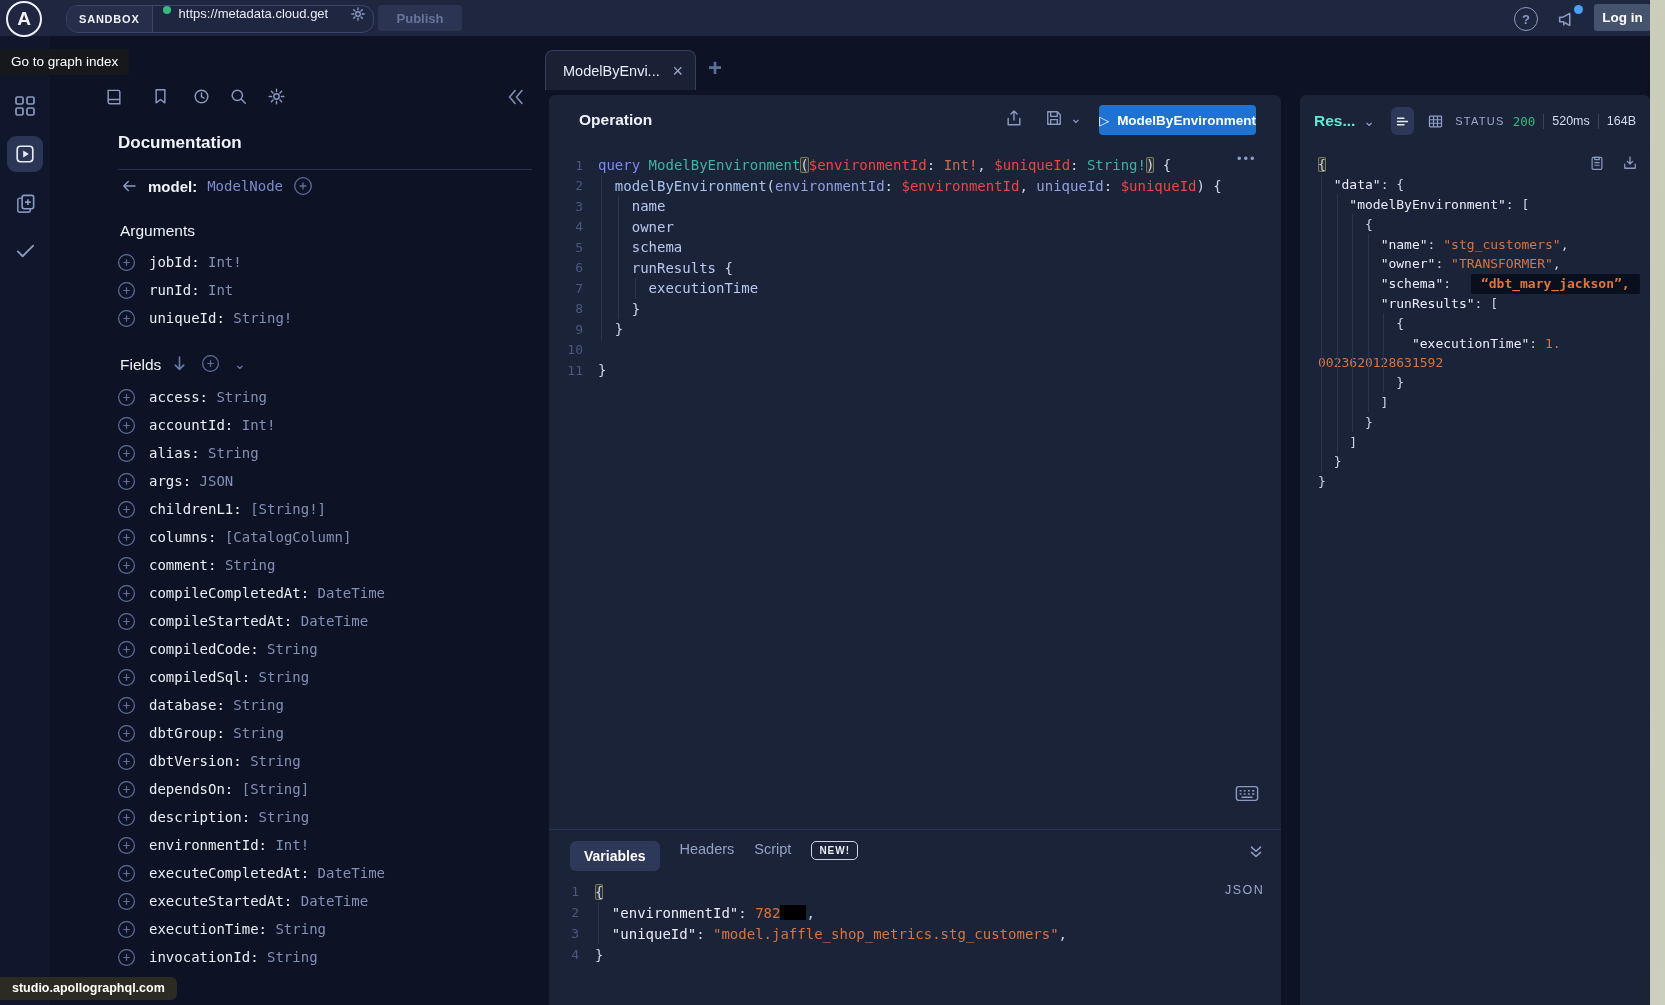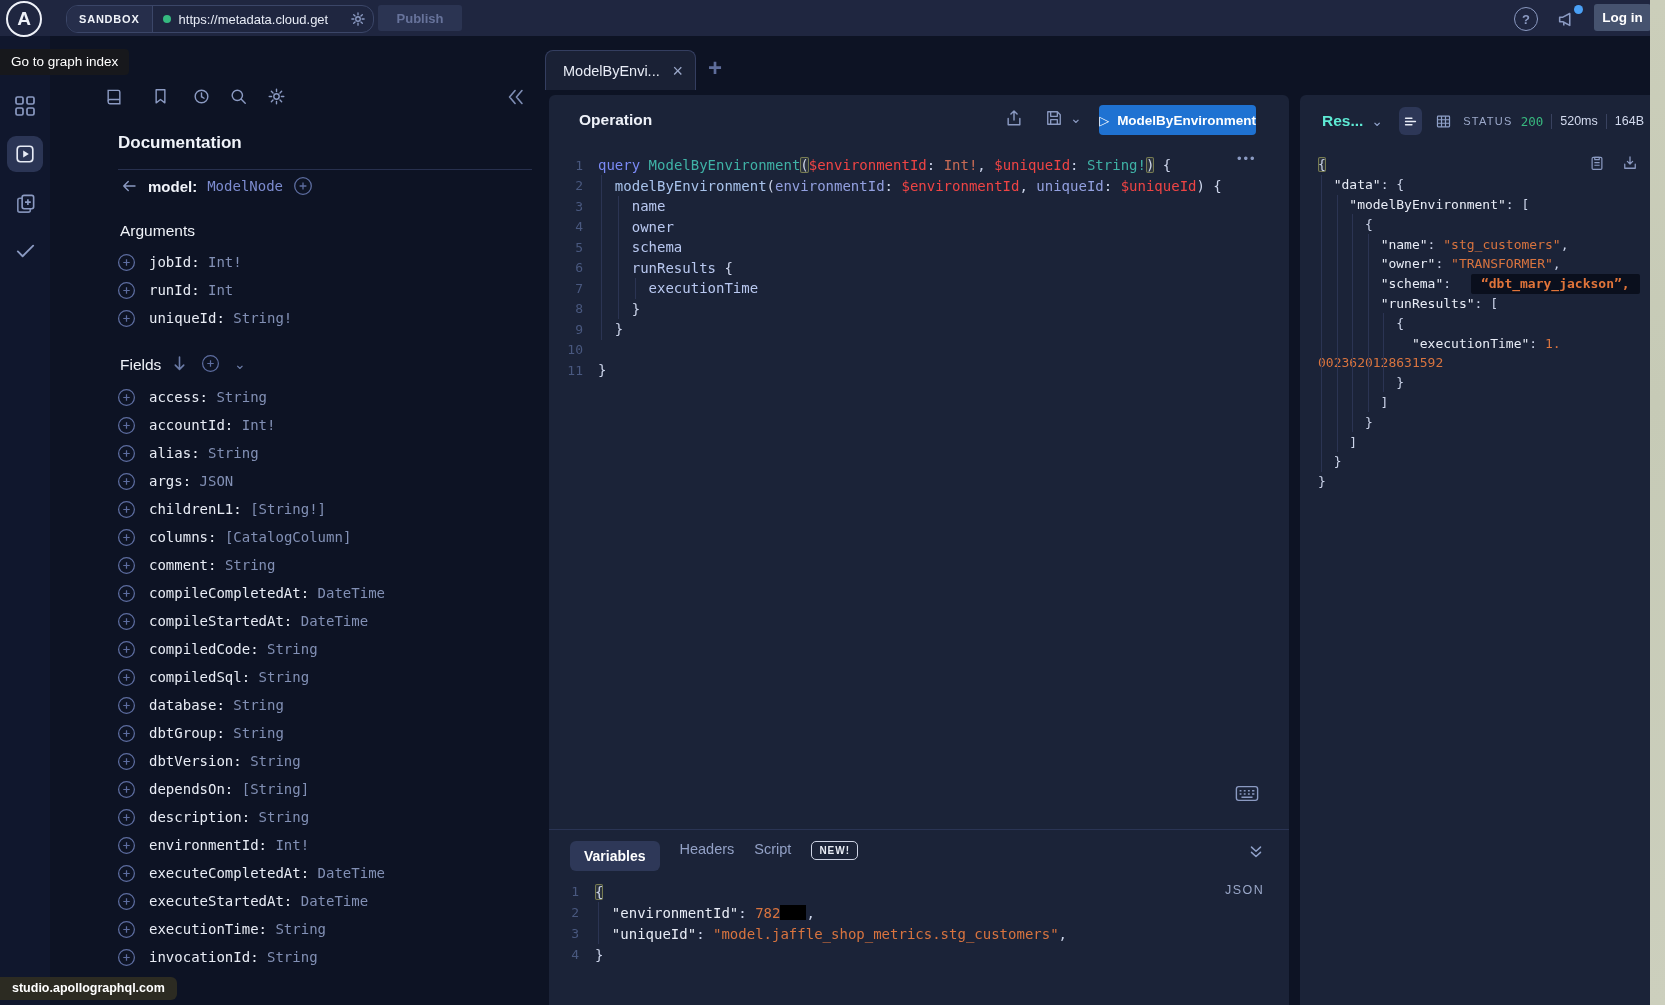--- a/index.html
+++ b/index.html
@@ -5,21 +5,21 @@
   html,body{margin:0;padding:0;background:#0d1324;font-family:"Liberation Sans",sans-serif;}
   .screen{position:relative;width:1665px;height:1005px;overflow:hidden;background:#0d1324;}
   svg{display:block;}
   .ico{color:#8b9ac2;}
 
   
   .topbar{position:absolute;left:0;top:0;width:1650px;height:36px;background:#1f2640;z-index:10;}
   .logo{position:absolute;left:6px;top:1px;width:32px;height:32px;border:2px solid #eef1f8;border-radius:50%;
         display:flex;align-items:center;justify-content:center;color:#eef1f8;font-weight:bold;font-size:19px;background:#1f2640;z-index:40;}
   .endpoint-group{position:absolute;left:66px;top:5px;width:306px;height:26px;border:1px solid #3b4668;border-radius:12px;
-        display:flex;align-items:center;overflow:hidden;}
+        display:flex;overflow:hidden;}
   .sandbox{padding:0 12px;height:100%;display:flex;align-items:center;border-right:1px solid #3b4668;background:#262e4b;
         color:#f0f3f9;font-size:11px;font-weight:bold;letter-spacing:.8px;}
   .conn-dot{width:8px;height:8px;border-radius:50%;background:#35b97f;margin:0 8px 0 10px;flex:none;}
   .url{flex:1;color:#e7ebf5;font-size:13px;white-space:nowrap;overflow:hidden;}
   .endpoint-gear{margin:0 7px;flex:none;}
   .publish{position:absolute;left:378px;top:5px;width:84px;height:26px;background:#2b3452;color:#67739b;
         border:none;border-radius:3px;font-weight:bold;font-size:13px;font-family:inherit;}
   .help-circle{position:absolute;left:1514px;top:7px;width:22px;height:22px;border:1.6px solid #8b9ac2;border-radius:50%;
         color:#8b9ac2;font-size:13px;font-weight:bold;display:flex;align-items:center;justify-content:center;}
   .megaphone{position:absolute;left:1556px;top:8px;width:24px;height:22px;}
@@ -65,21 +65,21 @@
   .doc-type{color:#8290b5;}
 
   
   .workspace{position:absolute;left:532px;top:36px;right:15px;bottom:0;background:#0d1324;}
   .tab{position:absolute;left:13px;top:14px;width:151px;height:40px;background:#1a2135;border:1px solid #343e60;border-bottom:none;
         border-radius:8px 8px 0 0;display:flex;align-items:center;padding:0 12px 0 17px;box-sizing:border-box;gap:8px;}
   .tab-label{color:#e8ecf6;font-size:14.5px;flex:1;white-space:nowrap;overflow:hidden;}
   .tab-close{color:#9aa7c8;font-size:18px;line-height:1;cursor:default;}
   .newtab{position:absolute;left:176px;top:18px;color:#5e6d9b;font-size:24px;font-weight:bold;}
 
-  .panel{position:absolute;top:59px;bottom:0;background:#1b2338;border-radius:6px 6px 0 0;padding-left:8px;}
+  .panel{position:absolute;top:59px;bottom:0;background:#1b2338;border-radius:6px 6px 0 0;}
   .main-panel{left:17px;width:732px;}
   .response-panel{left:768px;width:350px;}
 
   
   .op-title{position:absolute;left:30px;top:16px;margin:0;font-size:15.5px;font-weight:bold;color:#eef1f8;}
   .op-share{position:absolute;left:455px;top:13px;}
   .op-save{position:absolute;left:495px;top:13px;}
   .op-save-chev{position:absolute;left:521px;top:15px;color:#8b9ac2;font-size:14px;}
   .run-btn{position:absolute;left:550px;top:10px;width:157px;height:30px;background:#1f72d2;border:none;border-radius:4px;
         color:#fff;font-weight:bold;font-size:13.5px;font-family:inherit;display:flex;align-items:center;justify-content:center;gap:8px;}

